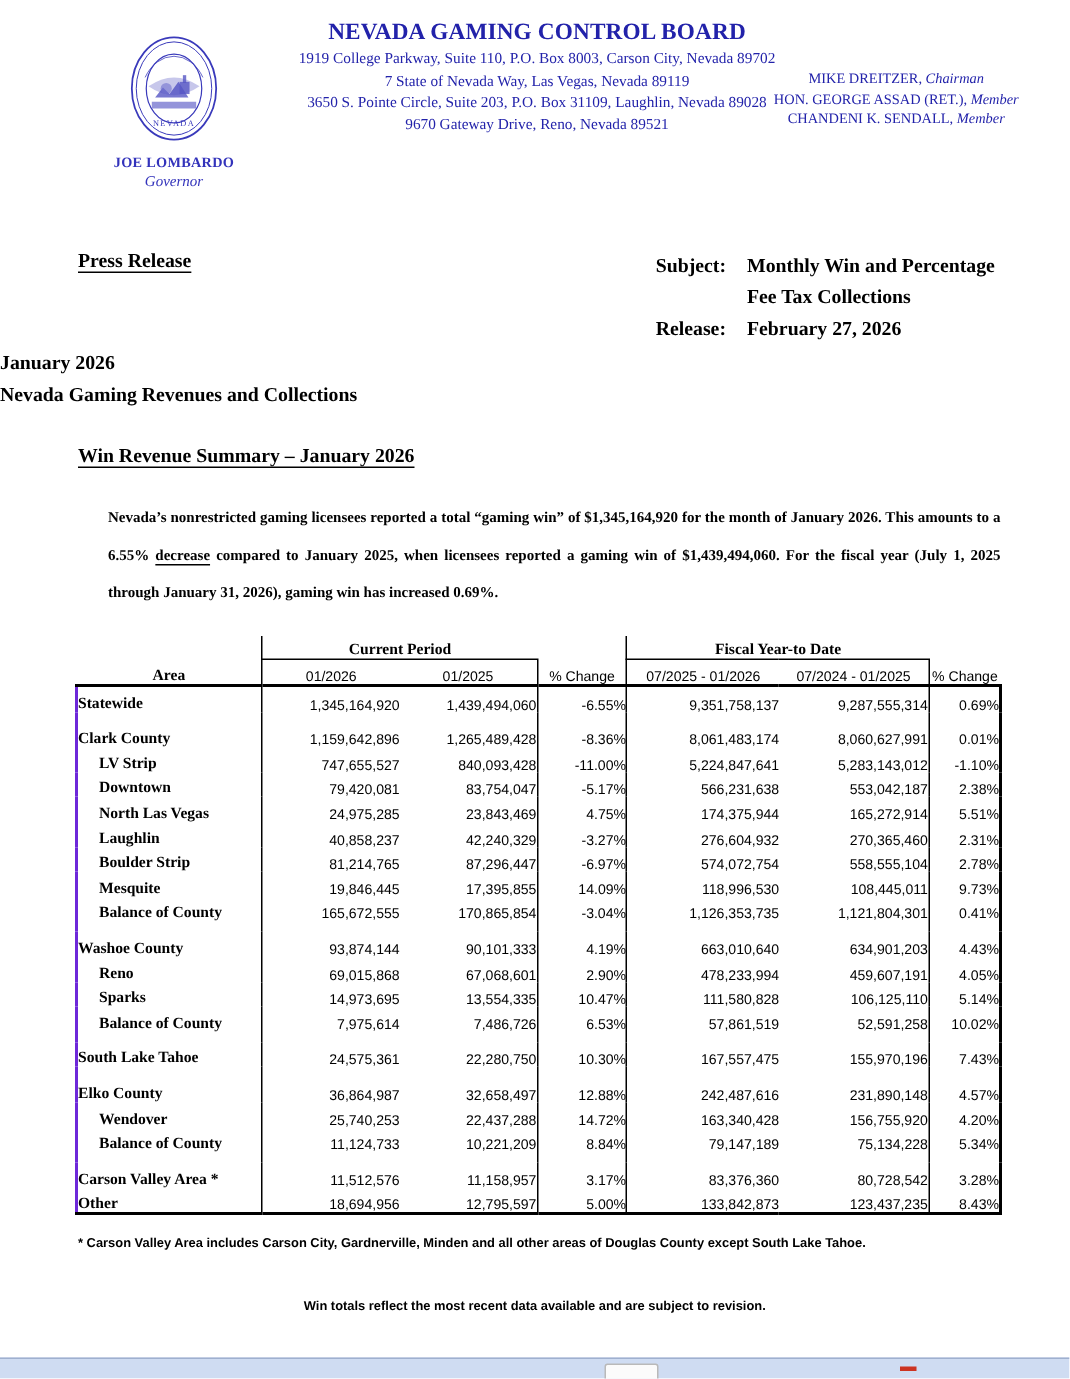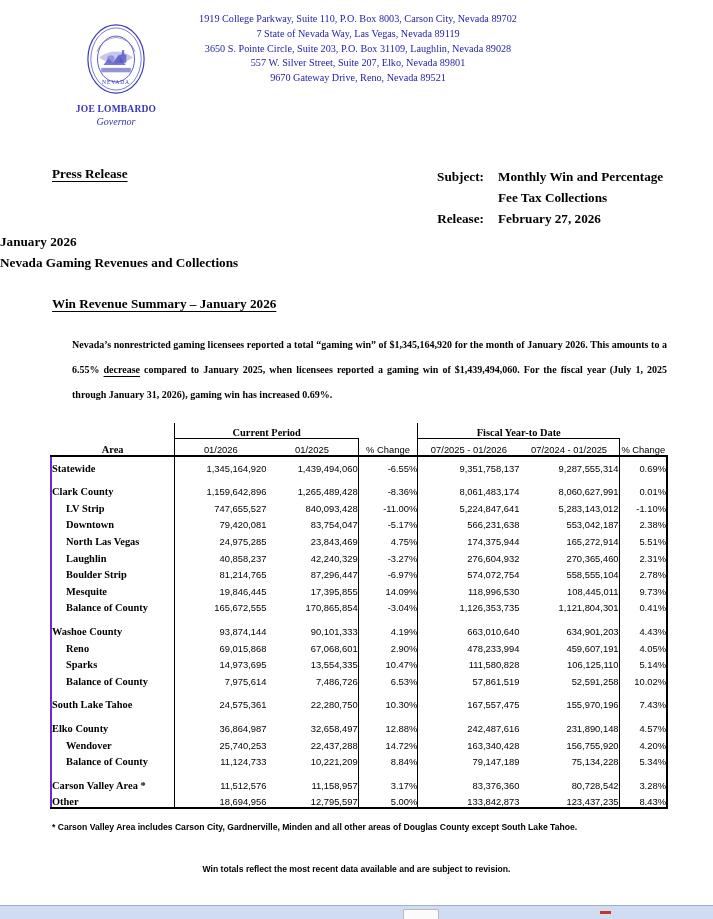--- a/index.html
+++ b/index.html
@@ -281,27 +281,41 @@
         <rect x="58" y="38" width="3" height="7" fill="#5656c4" opacity=".8"></rect>
         <circle cx="43" cy="50" r="5" fill="#7272cf" opacity=".6"></circle>
         <path d="M24 40 a30 38 0 0 1 52 0" fill="none" stroke="#3a3abb" stroke-width="0.7"></path>
         <text x="50" y="84" font-size="7.5" fill="#3a3abb" text-anchor="middle" font-family="Liberation Serif, serif" letter-spacing="1.2">NEVADA</text>
       </svg>
       <div class="gov-name">JOE LOMBARDO</div>
       <div class="gov-title">Governor</div>
     </div>
 
     <div class="agency-block">
+      <div class="agency-name">NEVADA GAMING CONTROL BOARD</div>
       <div class="agency-addr">1919 College Parkway, Suite 110, P.O. Box 8003, Carson City, Nevada 89702</div>
       <div class="agency-addr">7 State of Nevada Way, Las Vegas, Nevada 89119</div>
       <div class="agency-addr">3650 S. Pointe Circle, Suite 203, P.O. Box 31109, Laughlin, Nevada 89028</div>
-      <div class="agency-addr">557 W. Silver Street, Suite 207, Elko, Nevada 89801</div>
       <div class="agency-addr">9670 Gateway Drive, Reno, Nevada 89521</div>
     </div>
 
+    <div class="officials-block">
+      <div>
+        <span>MIKE DREITZER,</span>
+        <i>Chairman</i>
+      </div>
+      <div>
+        <span>HON. GEORGE ASSAD (RET.),</span>
+        <i>Member</i>
+      </div>
+      <div>
+        <span>CHANDENI K. SENDALL,</span>
+        <i>Member</i>
+      </div>
+    </div>
   </div>
 
   <div class="subject-area">
     <div class="press-release">Press Release</div>
 
     <div class="sr-grid">
       <div class="sr-row">
         <div class="sr-label">Subject:</div>
         <div>Monthly Win and Percentage</div>
       </div>

